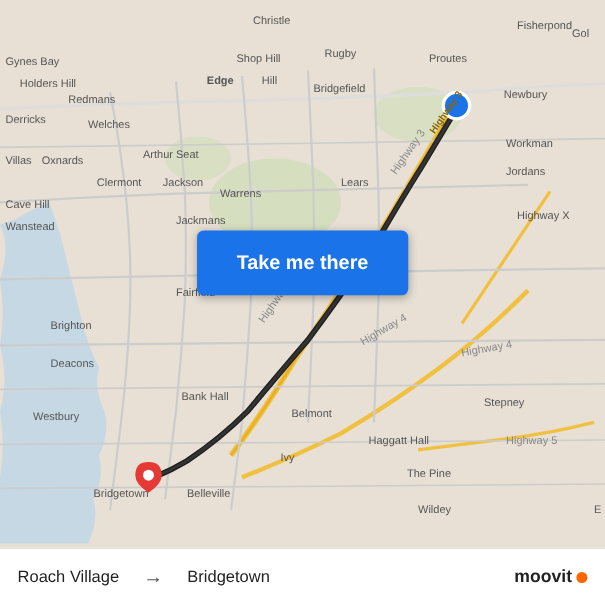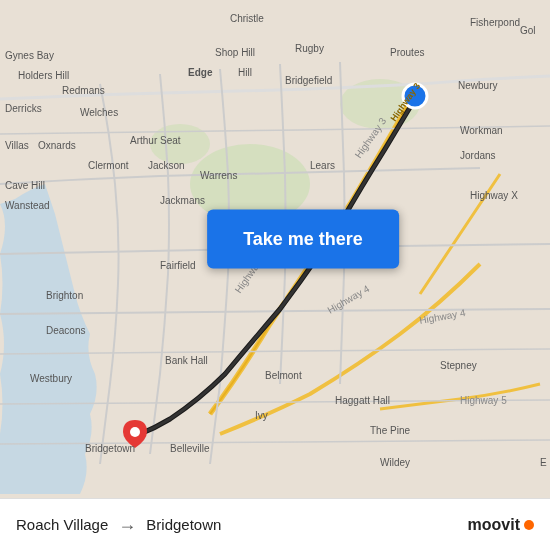--- a/index.html
+++ b/index.html
@@ -41,21 +41,20 @@
       color: white;
       border: none;
       border-radius: 6px;
       padding: 19px 36px;
       font-size: 18px;
       font-weight: bold;
       cursor: pointer;
       white-space: nowrap;
       box-shadow: 0 2px 8px rgba(0,0,0,0.3);
       z-index: 10;
-      margin-left: 28px;
     }
 
     
     .attribution {
       background: rgba(255,255,255,0.85);
       font-size: 10px;
       color: #333;
       padding: 3px 8px;
       position: absolute;
       bottom: 0;
@@ -66,21 +65,21 @@
     }
 
     
     .bottom-bar {
       height: 52px;
       background: #fff;
       border-top: 1px solid #ddd;
       display: flex;
       align-items: center;
       padding: 0 16px;
-      gap: 0;
+      gap: 12px;
     }
 
     .route-from {
       font-size: 15px;
       font-weight: 500;
       color: #222;
     }
 
     .route-arrow {
       font-size: 18px;

